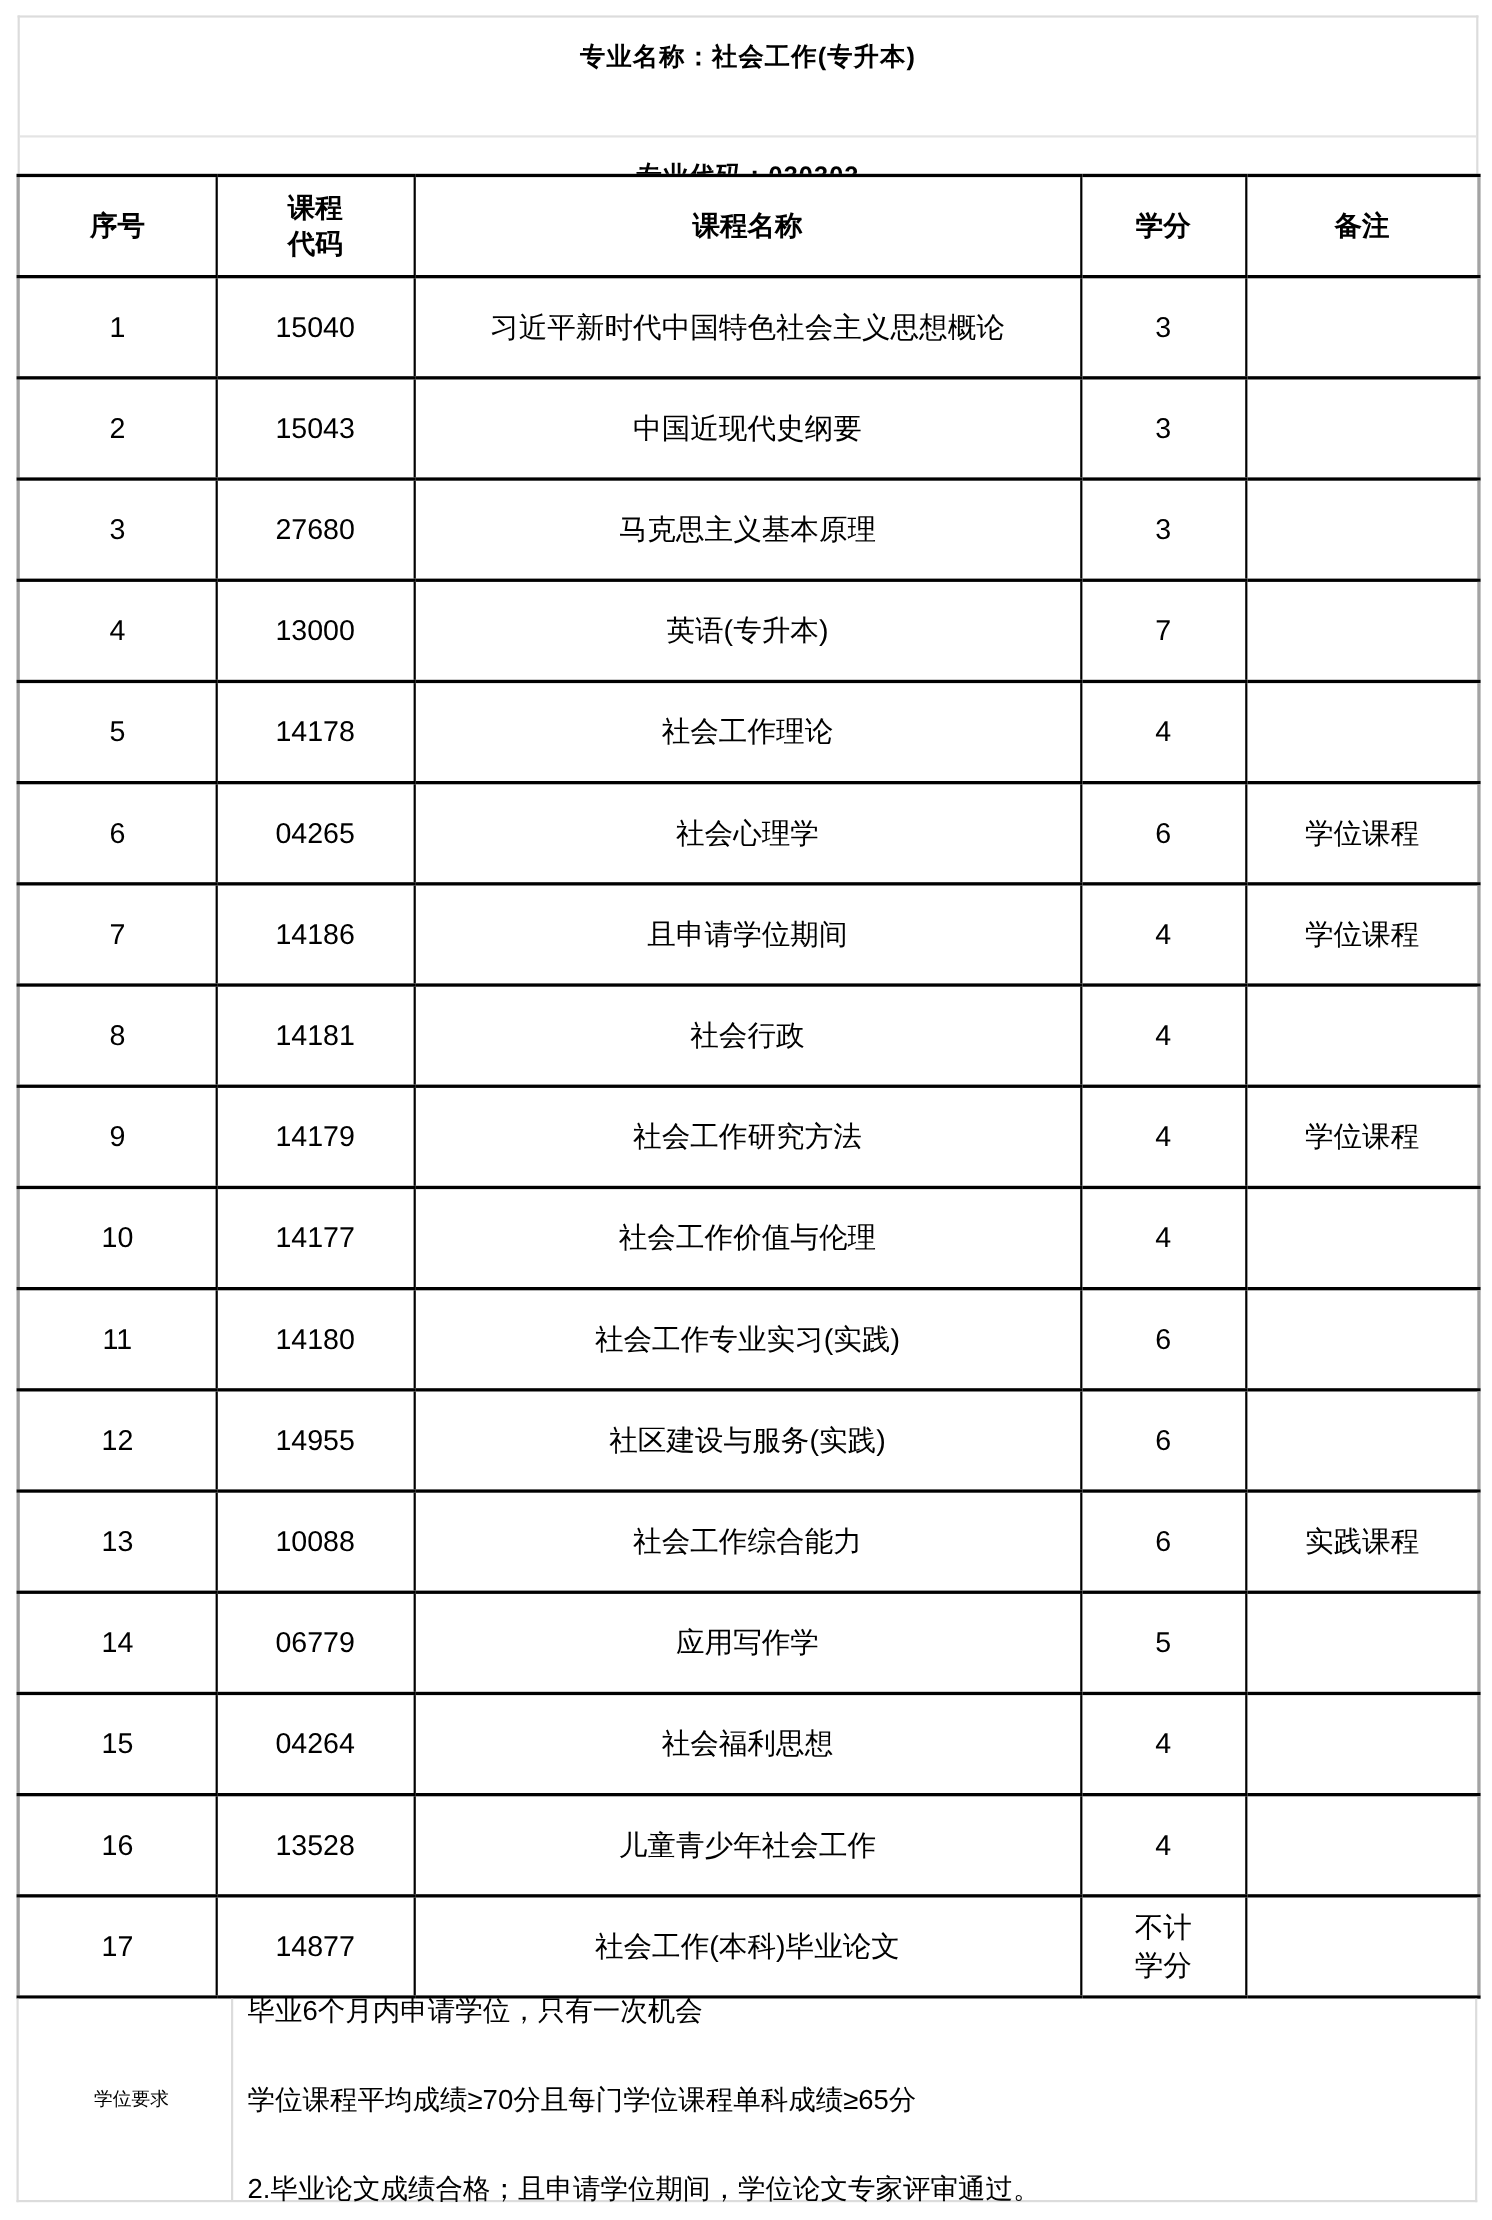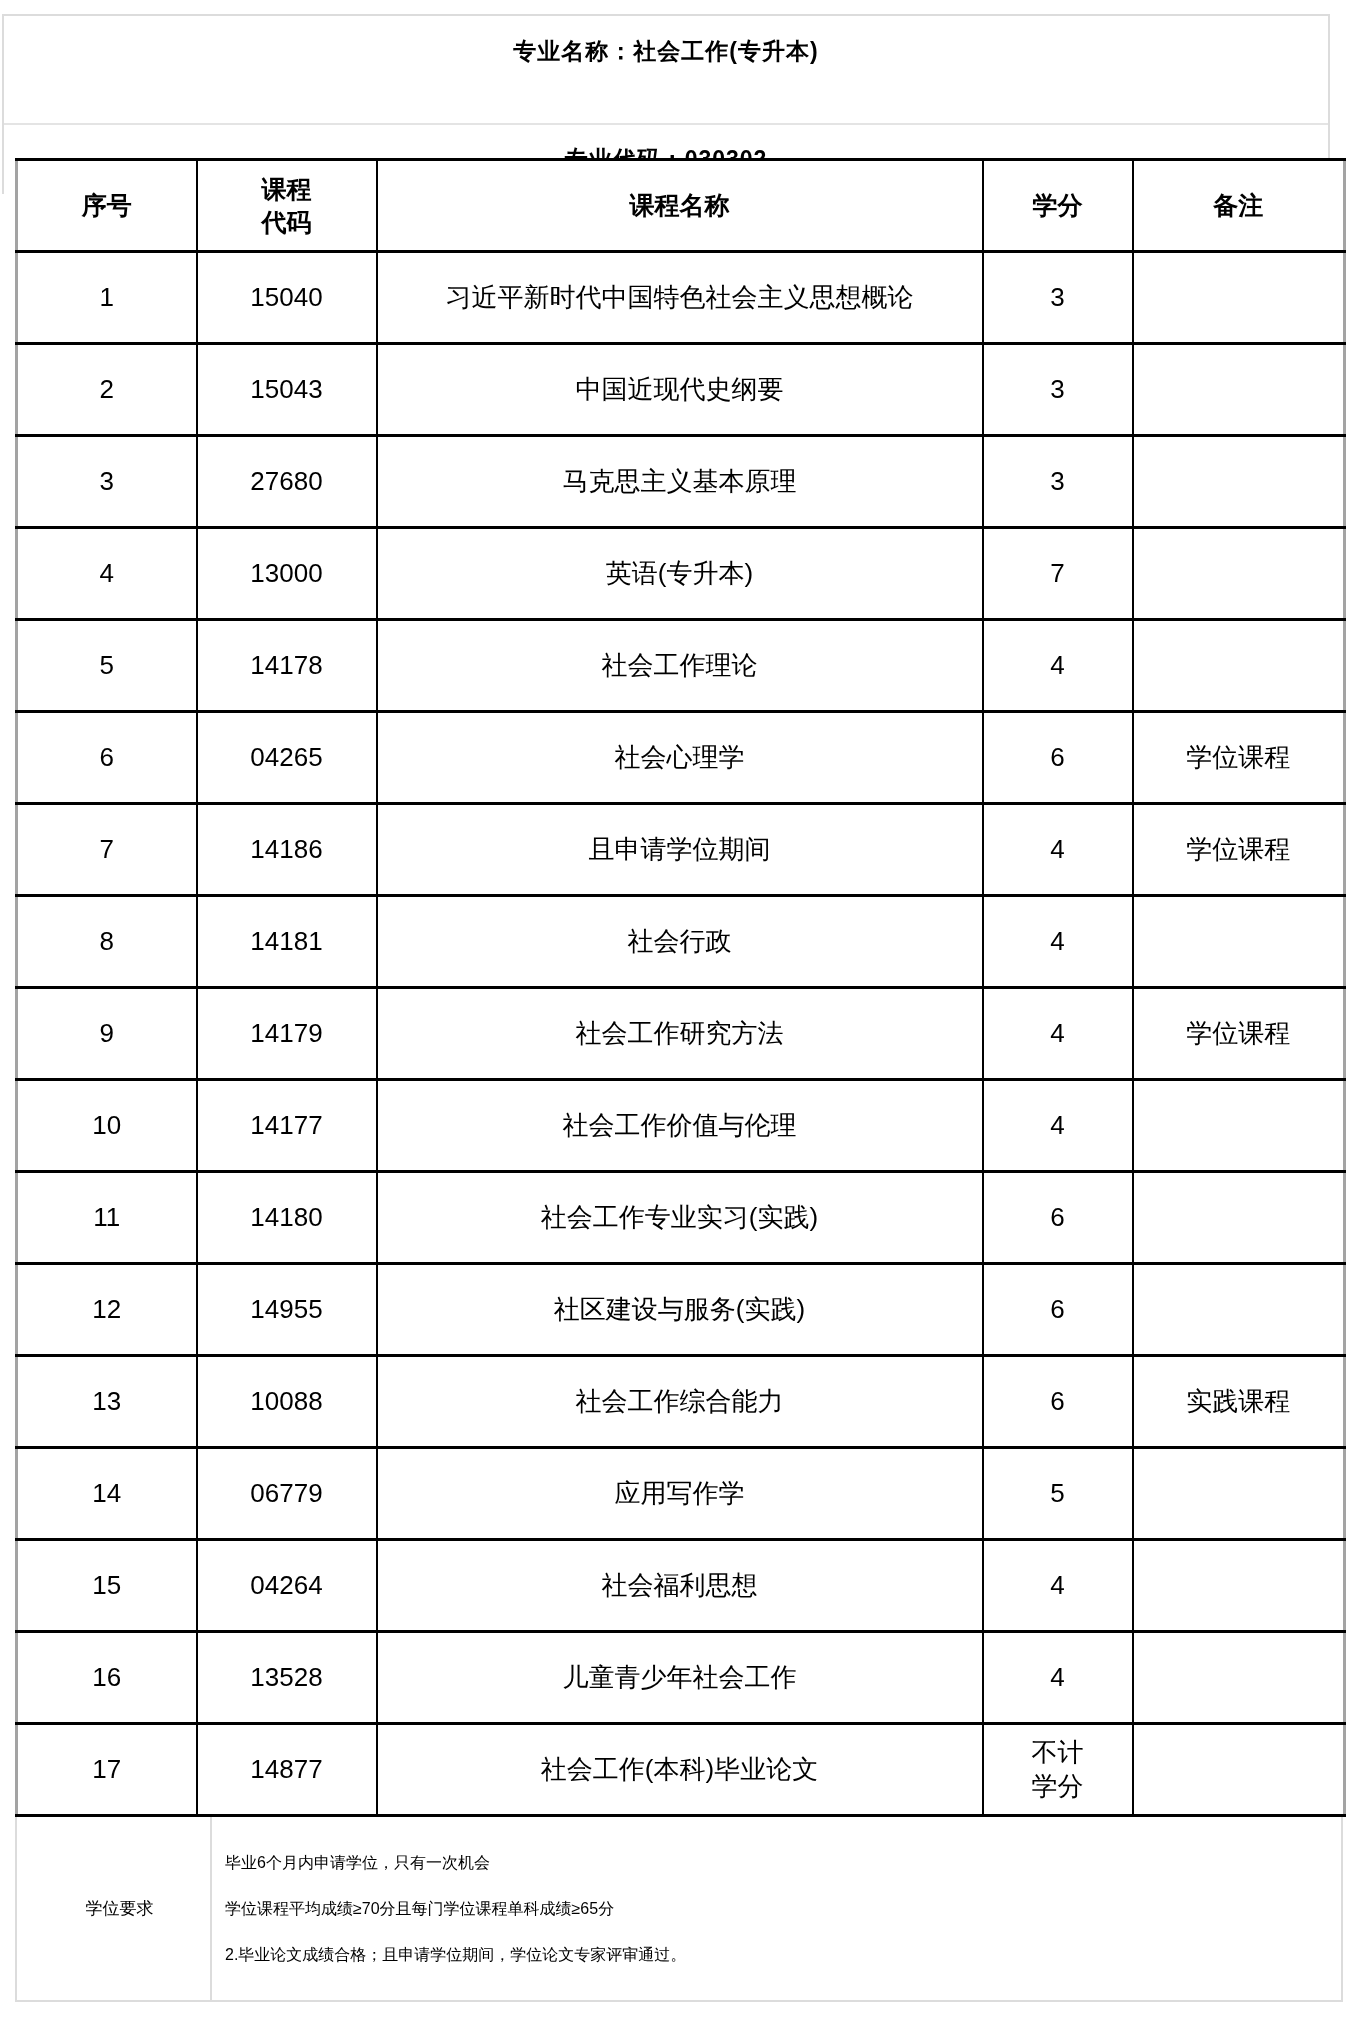--- a/index.html
+++ b/index.html
@@ -3,21 +3,21 @@
 <meta charset="utf-8">
 <style>
   html, body { margin:0; padding:0; background:#ffffff; }
   .page {
     position:relative; width:1356px; height:2018px; background:#ffffff;
     font-family:"Liberation Sans", sans-serif; color:#000000; overflow:hidden;
   }
 
   
   .title-block {
-    position:absolute; left:2px; top:14px; width:1328px;
+    position:absolute; left:16px; top:14px; width:1328px;
     border:2px solid #dcdcdc; border-bottom:none; box-sizing:border-box;
     background:#ffffff;
   }
   .title-row {
     height:71px; display:flex; align-items:center; justify-content:center;
     font-size:23px; font-weight:700; letter-spacing:1px;
   }
   .title-row.second { height:69px; border-top:2px solid #e4e4e4;margin-top:36px; }
 
   
@@ -42,21 +42,21 @@
     border:2px solid #dcdcdc; border-top:none; box-sizing:border-box;
     display:flex; background:#ffffff;
   }
   .degree-label {
     flex:none; width:181px; border-right:2px solid #dcdcdc;
     display:flex; align-items:center; justify-content:center;
     font-size:17px; font-weight:400;margin-left:12px;
   }
   .degree-text {
     flex:1; display:flex; flex-direction:column; justify-content:center;
-    padding-left:13px; font-size:16px;
+    padding-left:13px; font-size:25px;gap:35px;
   }
   .degree-line { line-height:46px; white-space:nowrap; }
 </style>
 </head>
 <body>
 
 <div class="page">
 
   <div class="title-block">
     <div class="title-row">

